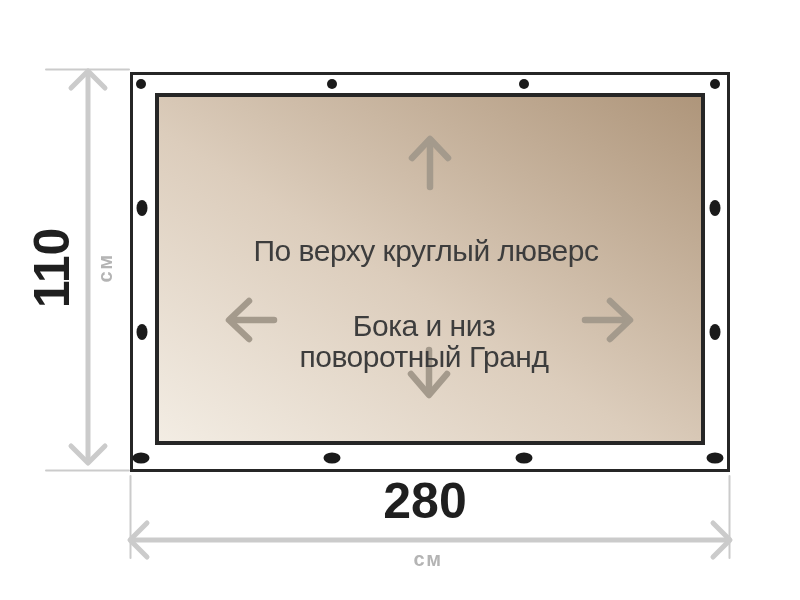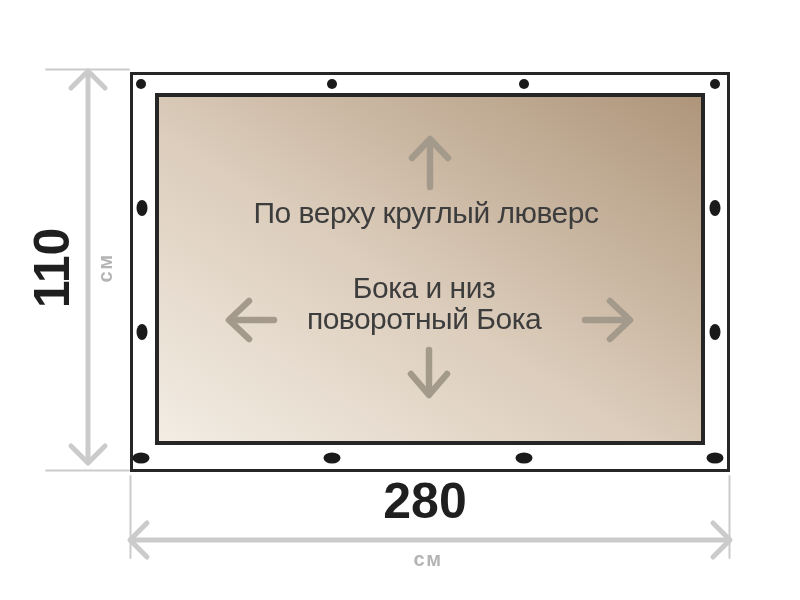--- a/index.html
+++ b/index.html
@@ -5,21 +5,21 @@
   html,body { margin:0; padding:0; background:#ffffff; }
   .stage {
     position:relative; width:800px; height:600px; background:#ffffff;
     overflow:hidden; font-family:"Liberation Sans", sans-serif;
   }
   .stage svg { position:absolute; left:0; top:0; }
   .label { position:absolute; transform:translate(-50%,-50%); white-space:nowrap; }
   .label.rot { transform:translate(-50%,-50%) rotate(-90deg); }
   .dim-value { font-weight:bold; font-size:50px; color:#1f1f1f; }
   .dim-unit  { font-weight:bold; font-size:20px; color:#b4b4b4; letter-spacing:1.5px; }
-  .note      { font-size:30px; color:#3d3d3d; letter-spacing:-0.5px; text-align:center; line-height:31px; }
+  .note      { font-size:30px; color:#3d3d3d; letter-spacing:-0.5px; text-align:center; line-height:31px;margin-top:38px; }
 </style>
 </head>
 <body>
 
 <div class="stage">
 
   <svg width="800" height="600" viewBox="0 0 800 600">
     <defs>
       <linearGradient id="tarpGrad" x1="0%" y1="100%" x2="100%" y2="0%">
         <stop offset="0%" stop-color="#f3ede4"></stop>
@@ -89,19 +89,19 @@
     </g>
   </svg>
 
   <div class="label rot dim-value" style="left:52px; top:268px;">110</div>
   <div class="label rot dim-unit" style="left:105px; top:268px;">см</div>
 
   <div class="label note" style="left:426px; top:212px;">По верху круглый люверс</div>
 
   <div class="label note" style="left:424px; top:303px;">
     <div>Бока и низ</div>
-    <div>поворотный Бока</div>
+    <div>поворотный Гранд</div>
   </div>
 
   <div class="label dim-value" style="left:425px; top:501px;">280</div>
   <div class="label dim-unit" style="left:428px; top:559px;">см</div>
 
 </div>
 
 </body></html>

